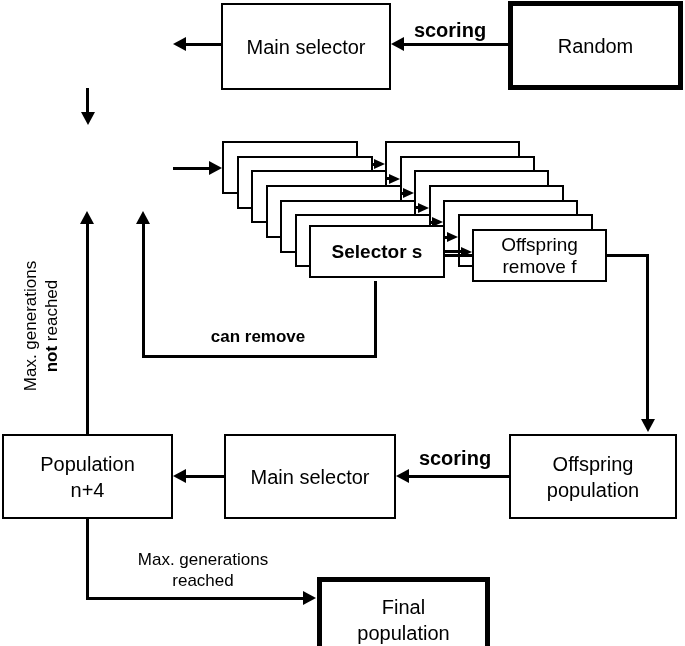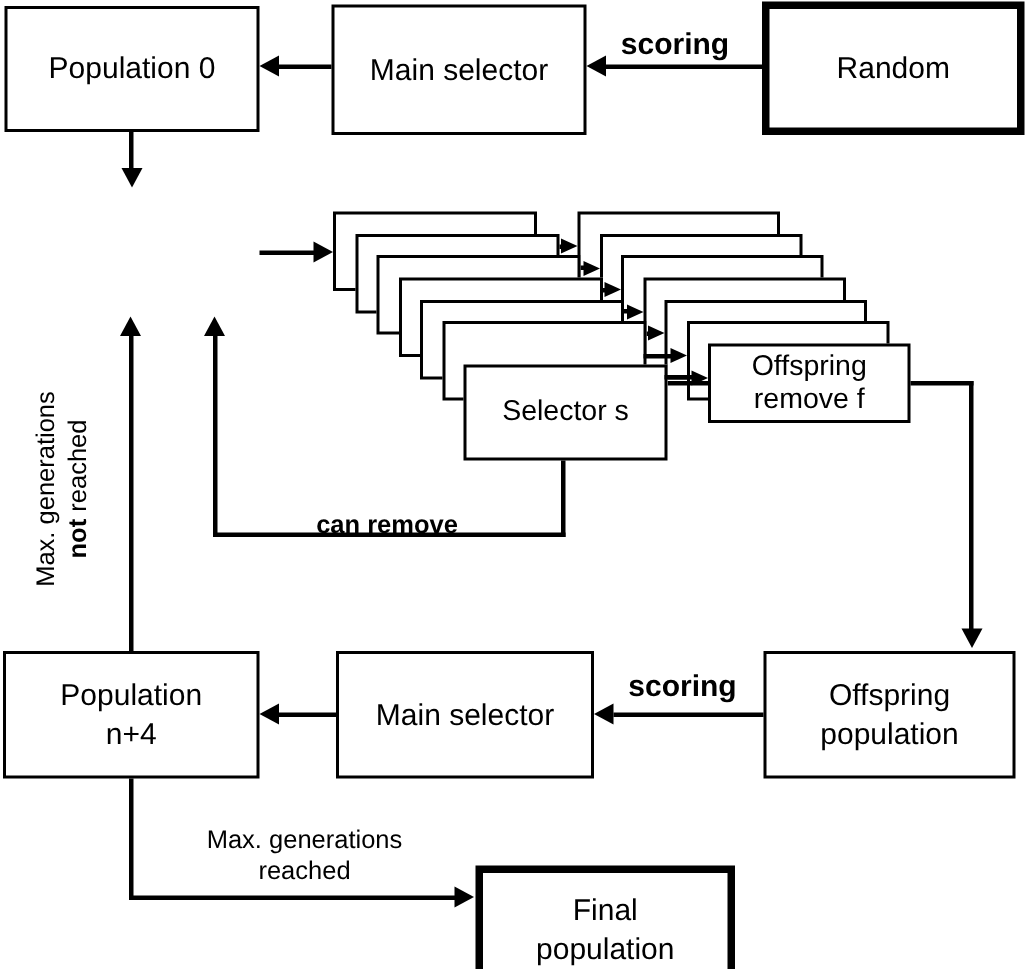--- a/index.html
+++ b/index.html
@@ -31,23 +31,20 @@
     position:absolute;left:-59px;top:305px;width:200px;height:42px;
     transform:rotate(-90deg);text-align:center;font-size:17px;line-height:21px;
   }
   #max-gen-reached{position:absolute;left:118px;top:549px;width:170px;text-align:center;font-size:17px;line-height:21px;}
 </style>
 </head>
 <body>
 
 <div id="canvas">
 
-  <div class="box" style="left:3px;top:4px;width:170px;height:84px;">
-    <span>Population 0</span>
-  </div>
 
   <div class="box" style="left:221px;top:3px;width:170px;height:87px;">
     <span>Main selector</span>
   </div>
 
   <div class="box thick" style="left:508px;top:1px;width:175px;height:89px;">
     <span>Random</span>
   </div>
 
 
@@ -73,21 +70,21 @@
       <div class="shaft" style="left: 399.5px; top: 206.3px; width: 19px; height: 3px; z-index: 17;"></div>
       <div class="head sm right" style="left: 417.5px; top: 202.8px; z-index: 17;"></div>
       <div class="shaft" style="left: 414px; top: 220.9px; width: 19px; height: 3px; z-index: 19;"></div>
       <div class="head sm right" style="left: 432px; top: 217.4px; z-index: 19;"></div>
       <div class="shaft" style="left: 428.5px; top: 235.5px; width: 19px; height: 3px; z-index: 21;"></div>
       <div class="head sm right" style="left: 446.5px; top: 232px; z-index: 21;"></div>
       <div class="shaft" style="left: 443px; top: 250.1px; width: 19px; height: 3px; z-index: 23;"></div>
       <div class="head sm right" style="left: 461px; top: 246.6px; z-index: 23;"></div>
     </div>
 
-  <div class="stackbox" style="left:309px;top:243px;width:136px;height:64px;z-index:22;">
+  <div class="stackbox" style="left:309px;top:225px;width:136px;height:53px;z-index:22;font-weight:bold;">
     <span>Selector s</span>
   </div>
   <div class="stackbox" style="left:472px;top:229px;width:135px;height:53px;z-index:22;">
     <span>Offspring</span>
     <span>remove f</span>
   </div>
 
   <div class="box" style="left:2px;top:434px;width:171px;height:85px;">
     <span>Population</span>
     <span>n+4</span>
@@ -117,21 +114,21 @@
   <div class="shaft" style="left:86px;top:88px;width:3px;height:26px;"></div>
   <div class="head down" style="left:81px;top:112px;"></div>
 
   <div class="shaft" style="left:173px;top:167px;width:37px;height:3px;"></div>
   <div class="head right" style="left:209px;top:161px;"></div>
 
   <div class="shaft" style="left:374px;top:281px;width:3px;height:77px;"></div>
   <div class="shaft" style="left:142px;top:355px;width:235px;height:3px;"></div>
   <div class="shaft" style="left:142px;top:222px;width:3px;height:136px;"></div>
   <div class="head up" style="left:136px;top:211px;"></div>
-  <div class="lbl b" style="left:193px;top:340px;width:130px;font-size:17px;">can remove</div>
+  <div class="lbl b" style="left:193px;top:327px;width:130px;font-size:17px;">can remove</div>
 
   <div class="shaft" style="left:445px;top:254px;width:204px;height:3px;z-index:21;"></div>
   <div class="shaft" style="left:646px;top:254px;width:3px;height:166px;"></div>
   <div class="head down" style="left:641px;top:419px;"></div>
 
   <div class="shaft" style="left:409px;top:475px;width:100px;height:3px;"></div>
   <div class="head left" style="left:396px;top:469px;"></div>
   <div class="lbl b" style="left:410px;top:447px;width:90px;">scoring</div>
 
   <div class="shaft" style="left:186px;top:475px;width:38px;height:3px;"></div>

